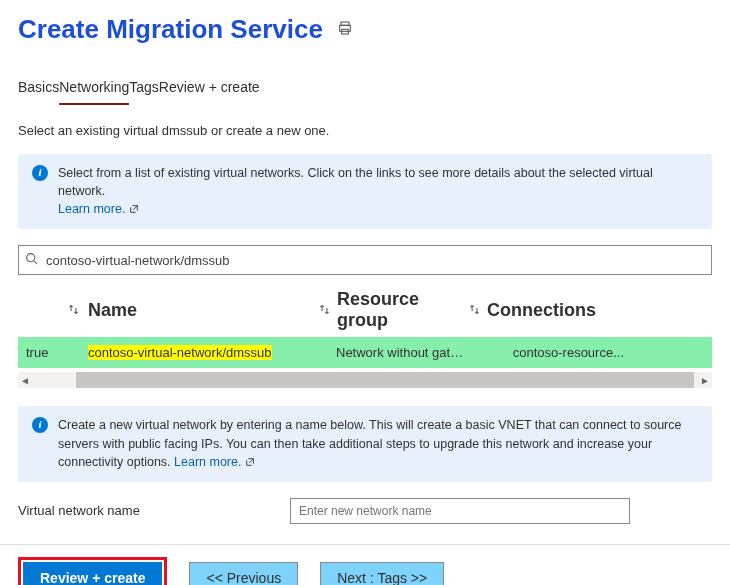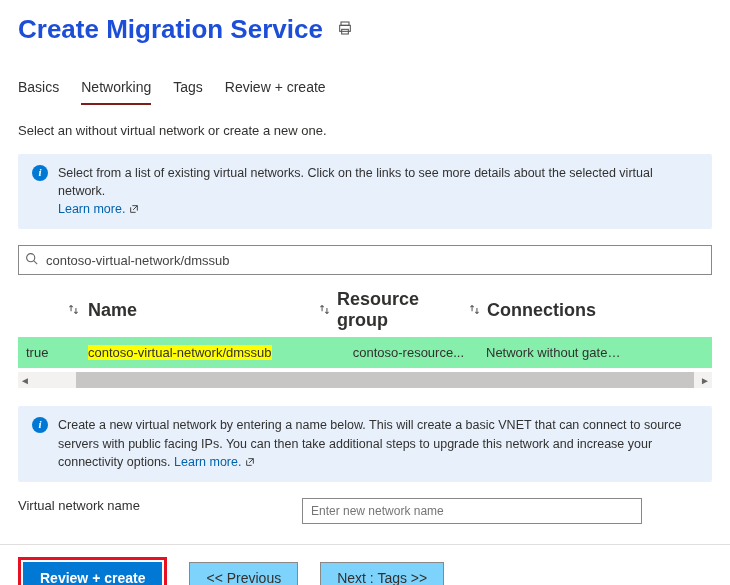--- a/index.html
+++ b/index.html
@@ -9,21 +9,21 @@
     font-size: 13px;
     color: #323130;
     background: #fff;
     width: 730px;
   }
   .page { padding: 14px 18px 0 18px; }
   .title-row { display: flex; align-items: center; gap: 14px; margin-bottom: 28px; }
   h1 { font-size: 26px; font-weight: 600; margin: 0; color: #1d4ed8; }
   .print-icon svg { width: 16px; height: 16px; stroke: #555; fill: none; }
 
-  .tabs { display: flex; gap: 22px; border-bottom: 0; margin-bottom: 6px; }
+  .tabs { display: flex; border-bottom: 0; margin-bottom: 6px; }
   .tab { padding: 6px 0 8px 0; font-size: 14px; color: #323130; cursor: pointer; border-bottom: 2px solid transparent; }
   .tab.active { border-bottom: 2px solid #7f1d1d; font-weight: 400; }
 
   .subhead { margin: 18px 0 16px 0; font-size: 13px; color: #323130; }
 
   .infobox {
     background: #e8f1fb;
     border-radius: 2px;
     padding: 10px 14px;
     margin-bottom: 16px;
@@ -78,21 +78,21 @@
   .hl { background:#ffff00; }
 
   .scrollbar-track {
     height:16px; background:#f3f2f1; position:relative; margin-top:2px; margin-bottom:18px;
     display:flex; align-items:center;
   }
   .scrollbar-track .thumb { position:absolute; left:58px; right:18px; top:0; bottom:0; background:#c8c6c4; }
   .scrollbar-track .arrow { width:14px; text-align:center; color:#666; font-size:10px; }
   .scrollbar-track .arrow.right { margin-left:auto; }
 
-  .field-row { display:flex; align-items:flex-start; gap:24px; margin: 8px 0 20px 0; }
+  .field-row { display:flex; align-items:center; gap:12px; margin: 8px 0 20px 0; }
   .field-label { width: 260px; font-size:13px; }
   .text-input {
     flex:1; max-width: 340px; height:26px; border:1px solid #8a8886;
     padding: 0 8px; font-size:12px; color:#444;
   }
 
   .footer {
     border-top:1px solid #e1dfdd;
     padding: 12px 18px;
     display:flex; gap:22px; align-items:center;
@@ -121,21 +121,21 @@
     </span>
   </div>
 
   <div class="tabs">
     <div class="tab">Basics</div>
     <div class="tab active">Networking</div>
     <div class="tab">Tags</div>
     <div class="tab">Review + create</div>
   </div>
 
-  <div class="subhead">Select an without virtual network or create a new one.</div>
+  <div class="subhead">Select an existing virtual dmssub or create a new one.</div>
 
   <div class="infobox">
     <div class="info-icon">i</div>
     <div>
       <span>Select from a list of existing virtual networks. Click on the links to see more details about the selected virtual network.</span>
       <br>
       <span class="link">Learn more.</span>
       <span class="ext-icon"><svg viewBox="0 0 12 12" stroke-width="1.2">
             <path d="M4 2h6v6M10 2L5 7"></path>
             <path d="M8 10H2V4"></path>
@@ -174,22 +174,22 @@
               <path d="M5 10V3M5 3l-2 2M5 3l2 2"></path>
               <path d="M11 6v7M11 13l-2-2M11 13l2-2"></path>
             </svg></span>
         <span>Connections</span>
       </div>
     </div>
 
     <div class="trow">
       <div class="cell" style="padding-left:8px;">true</div>
       <div class="cell"><span class="hl">contoso-virtual-network/dmssub</span></div>
+      <div class="cell" style="padding-left:18px;">Network without gateway</div>
       <div class="cell" style="text-align:right; padding-right:4px;">contoso-resource...</div>
-      <div class="cell" style="padding-left:18px;">Network without gateway</div>
       <div class="cell"></div>
     </div>
   </div>
 
   <div class="scrollbar-track">
     <span class="arrow">◄</span>
     <div class="thumb"></div>
     <span class="arrow right">►</span>
   </div>
 

